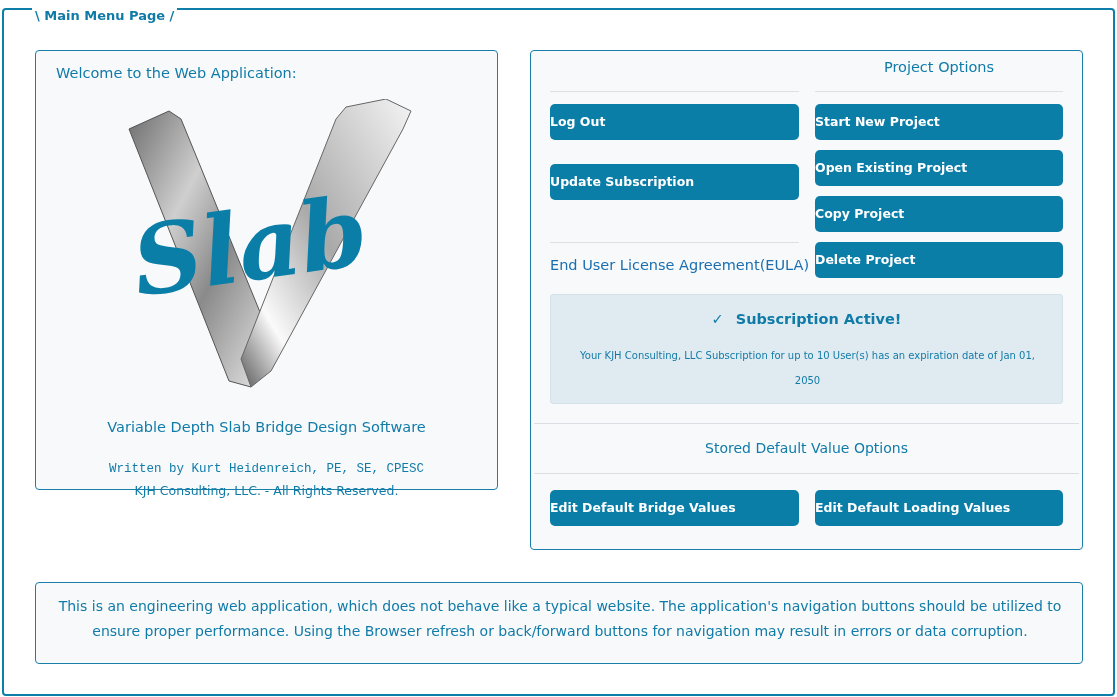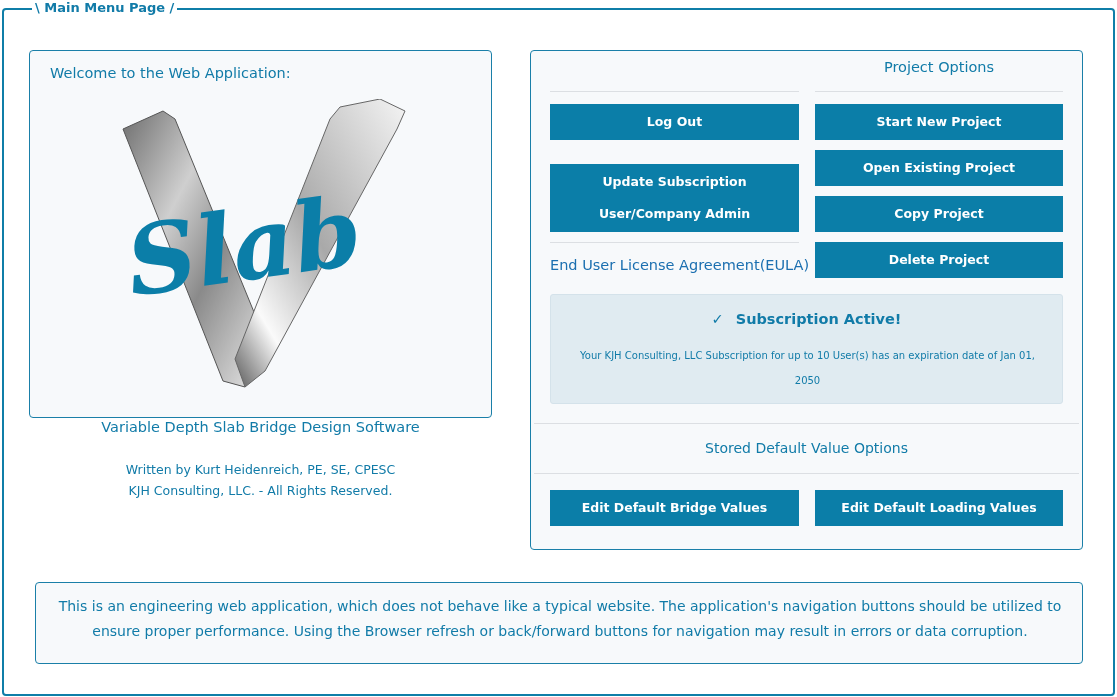--- a/index.html
+++ b/index.html
@@ -4,47 +4,47 @@
 <style>
   * { box-sizing: border-box; margin: 0; padding: 0; }
   html, body { width: 1117px; height: 697px; background: #ffffff; overflow: hidden; }
   body { font-family: "DejaVu Sans", "Liberation Sans", sans-serif; color: #117ba8; position: relative; }
 
   .fieldset {
     position: absolute; left: 2px; top: 8px; width: 1113px; height: 688px;
     border: 2px solid #0f7ea8; border-radius: 4px;
   }
   .legend {
-    position: absolute; left: 28px; top: -11px; background: #fff; padding: 0 3px;
+    position: absolute; left: 28px; top: -11px; background: #fff; padding: 8px 3px;
     font-size: 13px; font-weight: bold; color: #117ba8; line-height: 18px;
   }
 
   .panel {
     position: absolute; background: #f7f9fb; border: 1px solid #1a7fa8; border-radius: 4px;
   }
-  .left-panel { left: 29px; top: 50px; width: 463px; height: 368px; }
+  .left-panel { left: 35px; top: 50px; width: 463px; height: 440px; }
   .right-panel { left: 530px; top: 50px; width: 553px; height: 500px; }
   .notice-panel { left: 35px; top: 582px; width: 1048px; height: 82px; }
 
   .welcome { position: absolute; left: 20px; top: 14px; font-size: 14.5px; color: #117ba8; }
   .logo { position: absolute; left: 85px; top: 48px; width: 300px; height: 290px; }
   .subtitle { position: absolute; left: 0; width: 100%; top: 368px; text-align: center; font-size: 14.5px; color: #117ba8; }
   .credit { position: absolute; left: 0; width: 100%; text-align: center; font-size: 12.5px; color: #117ba8; }
-  .credit1 { top: 411px; }
+  .credit1 { top: 411px; font-family: Liberation Mono, monospace; }
   .credit2 { top: 432px; }
 
   .col-title { position: absolute; top: 8px; font-size: 14.5px; text-align: center; color: #117ba8; }
   .col-left-title { left: 19px; width: 249px; }
   .col-right-title { left: 284px; width: 248px; }
   .hr { position: absolute; height: 1px; background: #dcdfe3; }
 
   .btn {
-    position: absolute; background: #0b7ea8; color: #ffffff; border: none; border-radius: 0;
+    position: absolute; background: #0b7ea8; color: #ffffff; border: none; border-radius: 5px;
     font-family: "DejaVu Sans", "Liberation Sans", sans-serif;
-    font-size: 12.5px; font-weight: bold; text-align: center; line-height: 36px; height: 36px;
+    font-size: 12.5px; font-weight: bold; text-align: left; line-height: 36px; height: 36px;
     cursor: pointer;
   }
   .btn-l { left: 19px; width: 249px; }
   .btn-r { left: 284px; width: 248px; }
 
   .eula { position: absolute; left: 19px; top: 206px; width: 260px; font-size: 14.5px; color: #1b6fb0; text-decoration: none; cursor: pointer; }
 
   .alert {
     position: absolute; left: 19px; top: 243px; width: 513px; height: 110px;
     background: #e0ebf1; border: 1px solid #d4e2ea; border-radius: 3px; text-align: center;
@@ -95,21 +95,20 @@
   <div class="credit credit2">KJH Consulting, LLC. - All Rights Reserved.</div>
 </div>
 
 <div class="panel right-panel">
   <div class="col-title col-right-title">Project Options</div>
   <div class="hr" style="left:19px; top:40px; width:249px;"></div>
   <div class="hr" style="left:284px; top:40px; width:248px;"></div>
 
   <button class="btn btn-l" style="top:53px;">Log Out</button>
   <button class="btn btn-l" style="top:113px;">Update Subscription</button>
-  <button class="btn btn-l" style="top:145px;">User/Company Admin</button>
   <div class="hr" style="left:19px; top:191px; width:249px;"></div>
   <a class="eula">End User License Agreement(EULA)</a>
 
   <button class="btn btn-r" style="top:53px;">Start New Project</button>
   <button class="btn btn-r" style="top:99px;">Open Existing Project</button>
   <button class="btn btn-r" style="top:145px;">Copy Project</button>
   <button class="btn btn-r" style="top:191px;">Delete Project</button>
 
   <div class="alert">
     <div class="alert-title">

